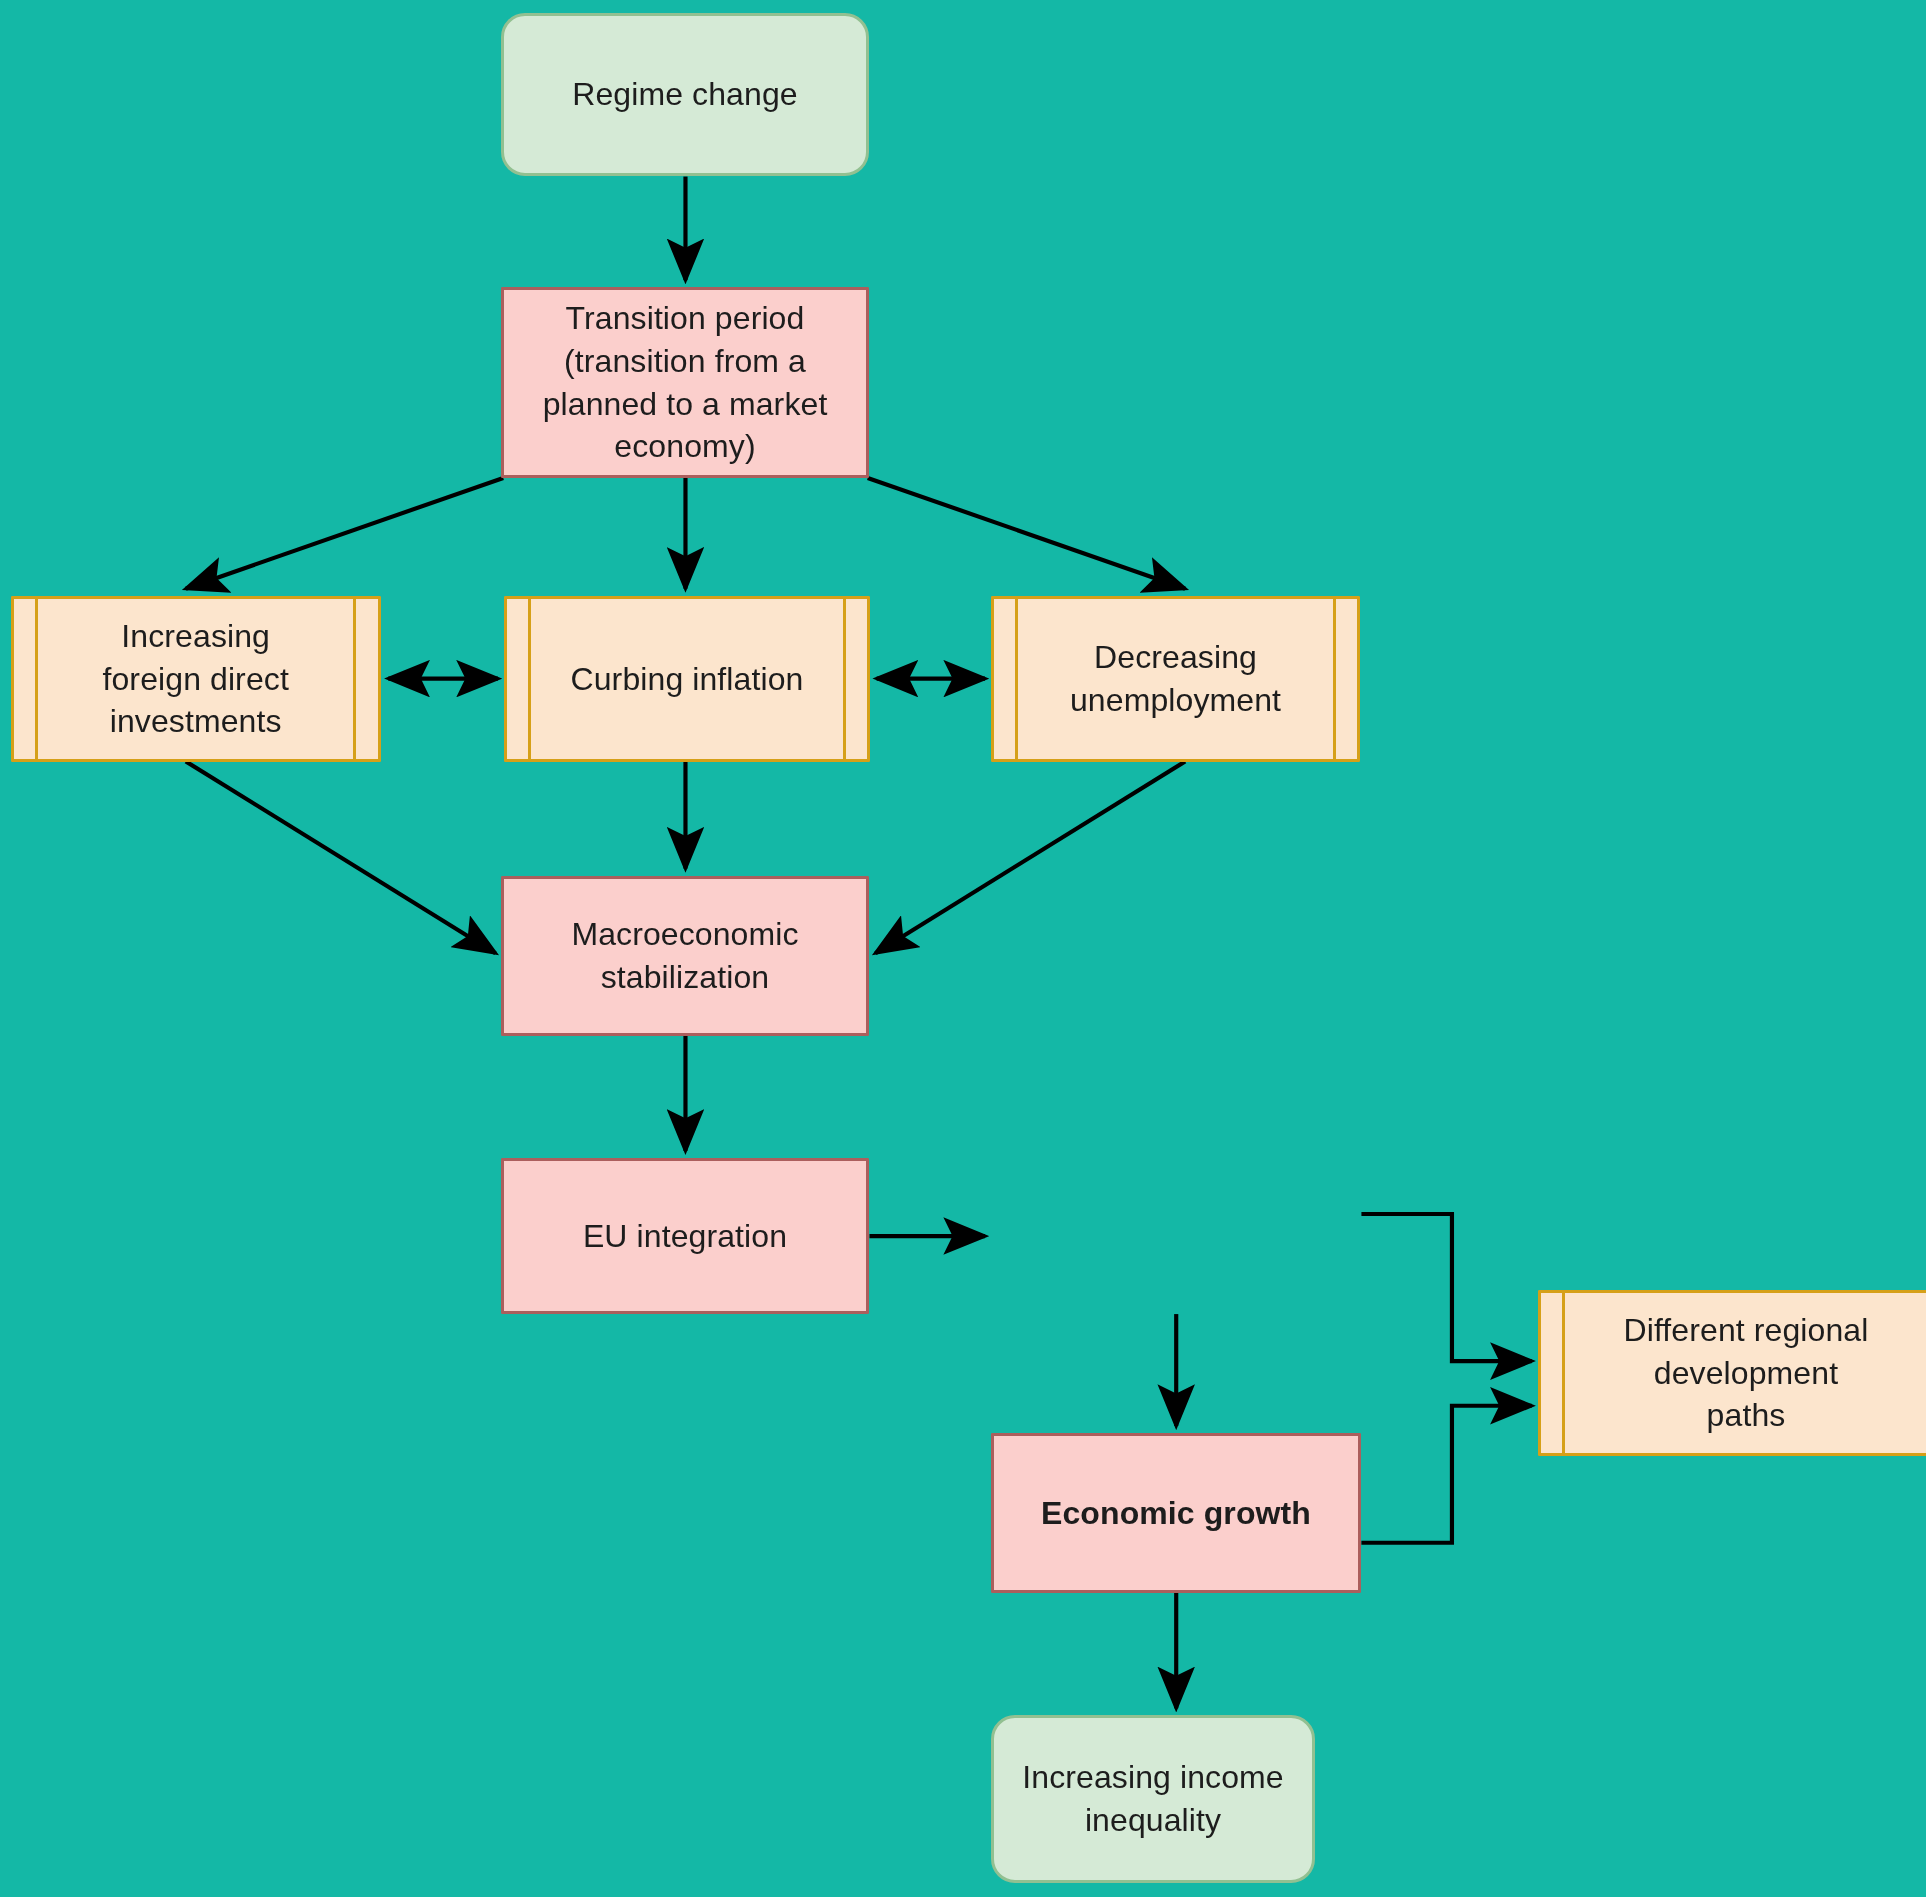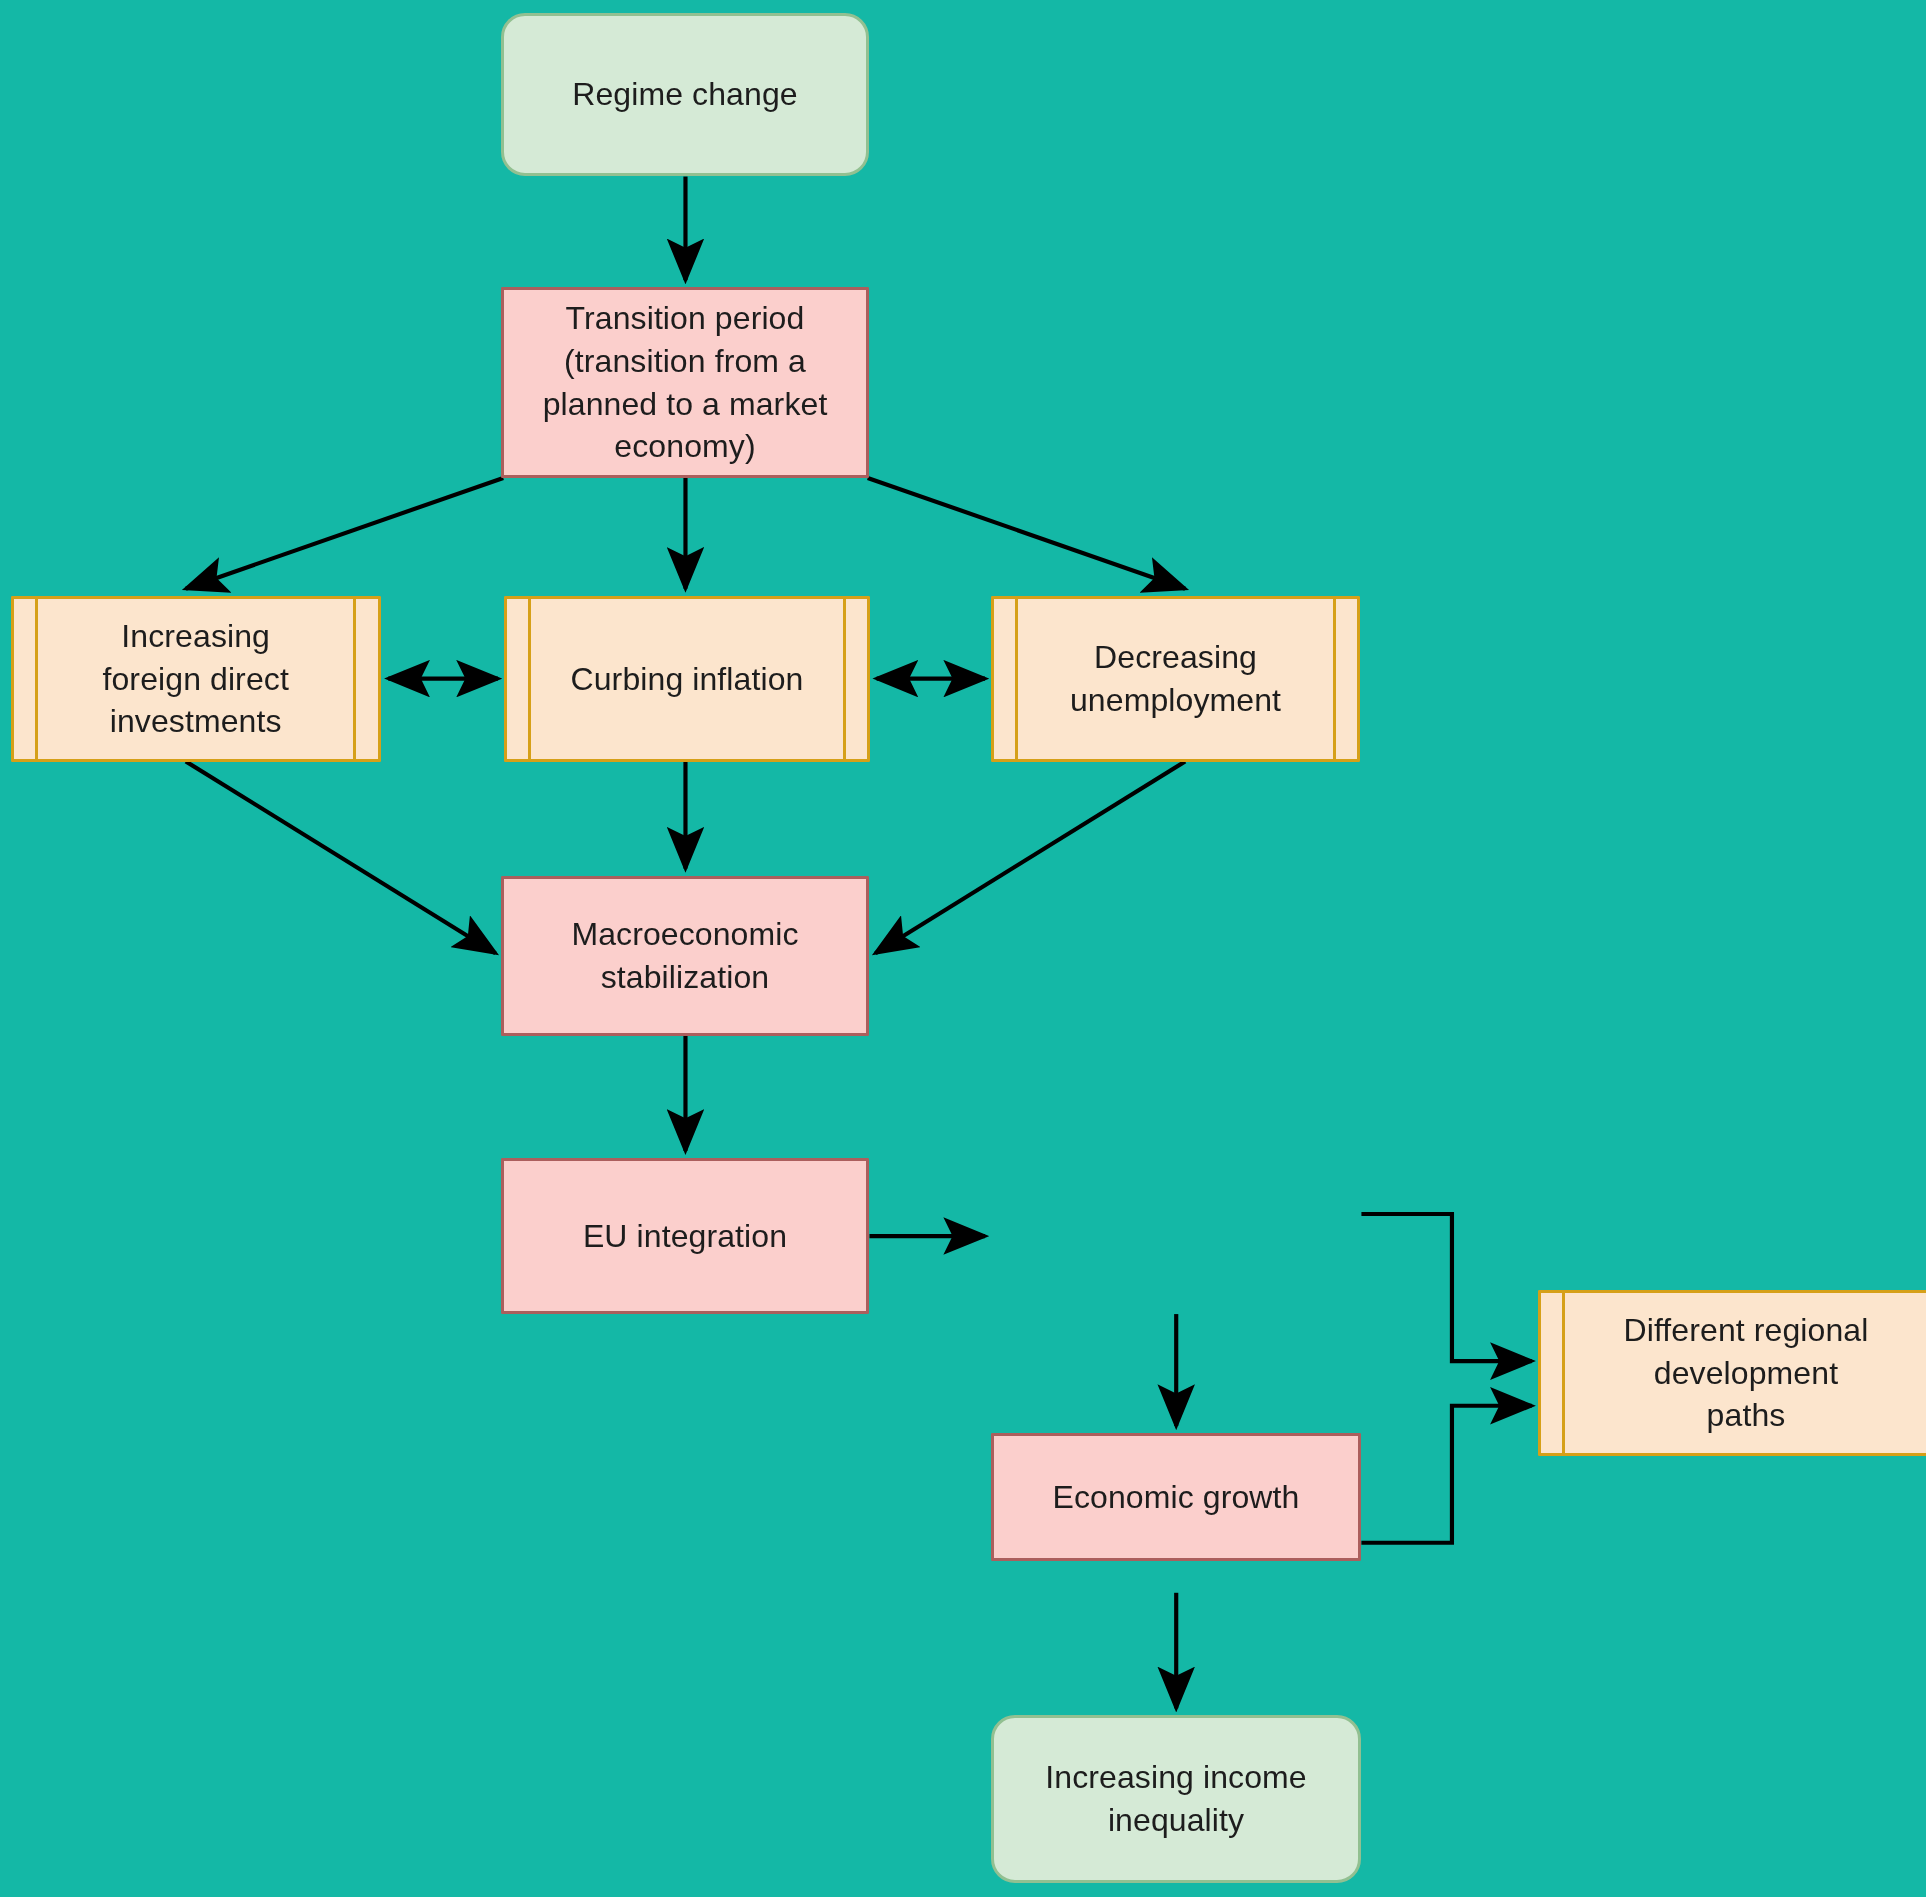--- a/index.html
+++ b/index.html
@@ -166,23 +166,23 @@
 
 
   <div class="node subroutine" style="left:1538px; top:1290px; width:416px; height:166px;">
     <span class="bar left"></span>
     <span class="bar right"></span>
     <span class="label">Different regional
 development
 paths</span>
   </div>
 
-  <div class="node process" style="left:991px; top:1433px; width:370px; height:128px;">
+  <div class="node process" style="left:991px; top:1433px; width:370px; height:160px;font-weight:bold;">
     <span class="label">Economic growth</span>
   </div>
 
-  <div class="node terminator" style="left:991px; top:1715px; width:370px; height:168px;">
+  <div class="node terminator" style="left:991px; top:1715px; width:324px; height:168px;">
     <span class="label">Increasing income
 inequality</span>
   </div>
 
 </div>
 
 
 </body></html>

